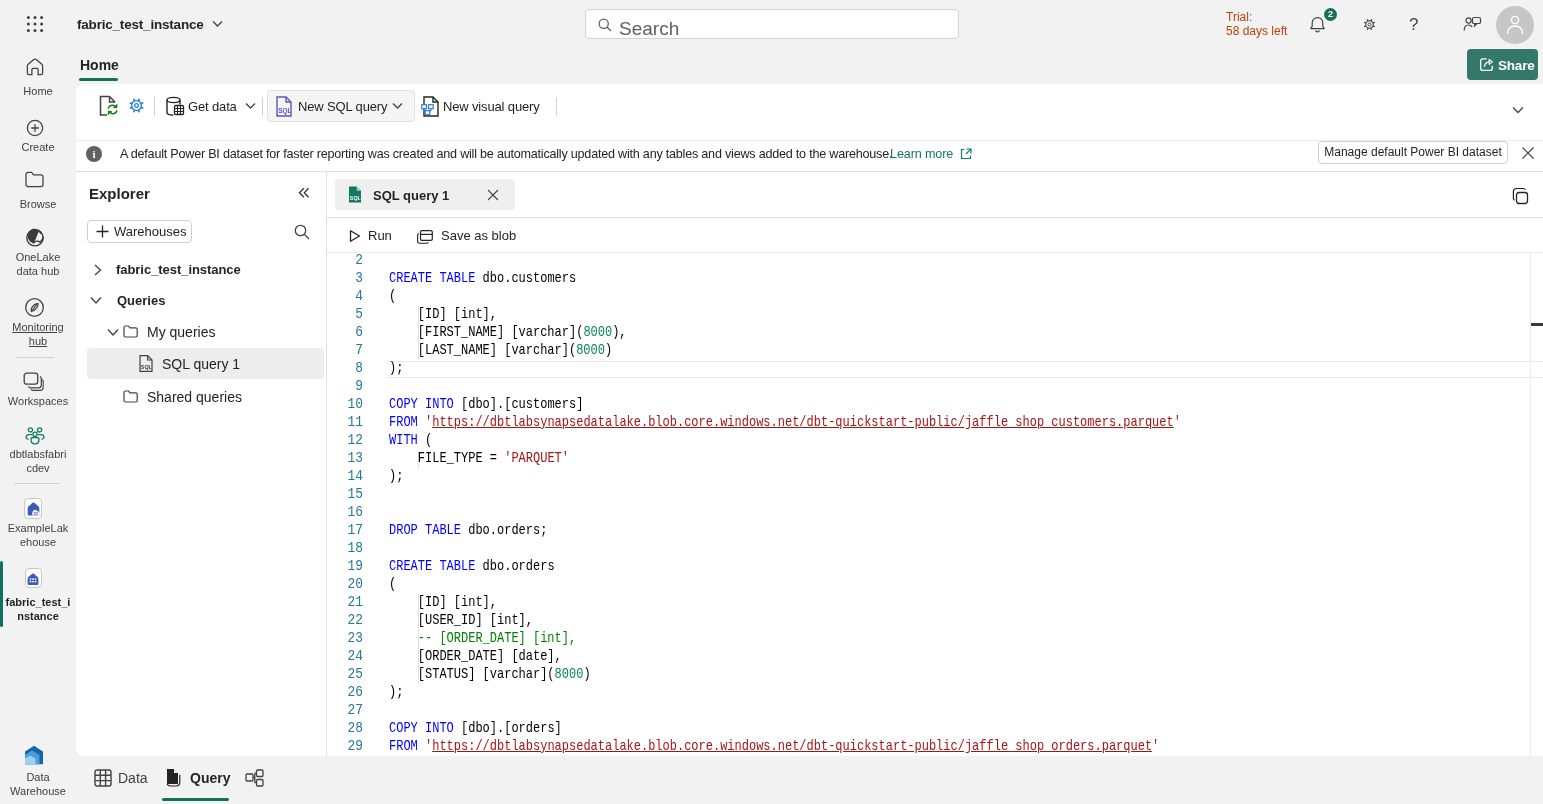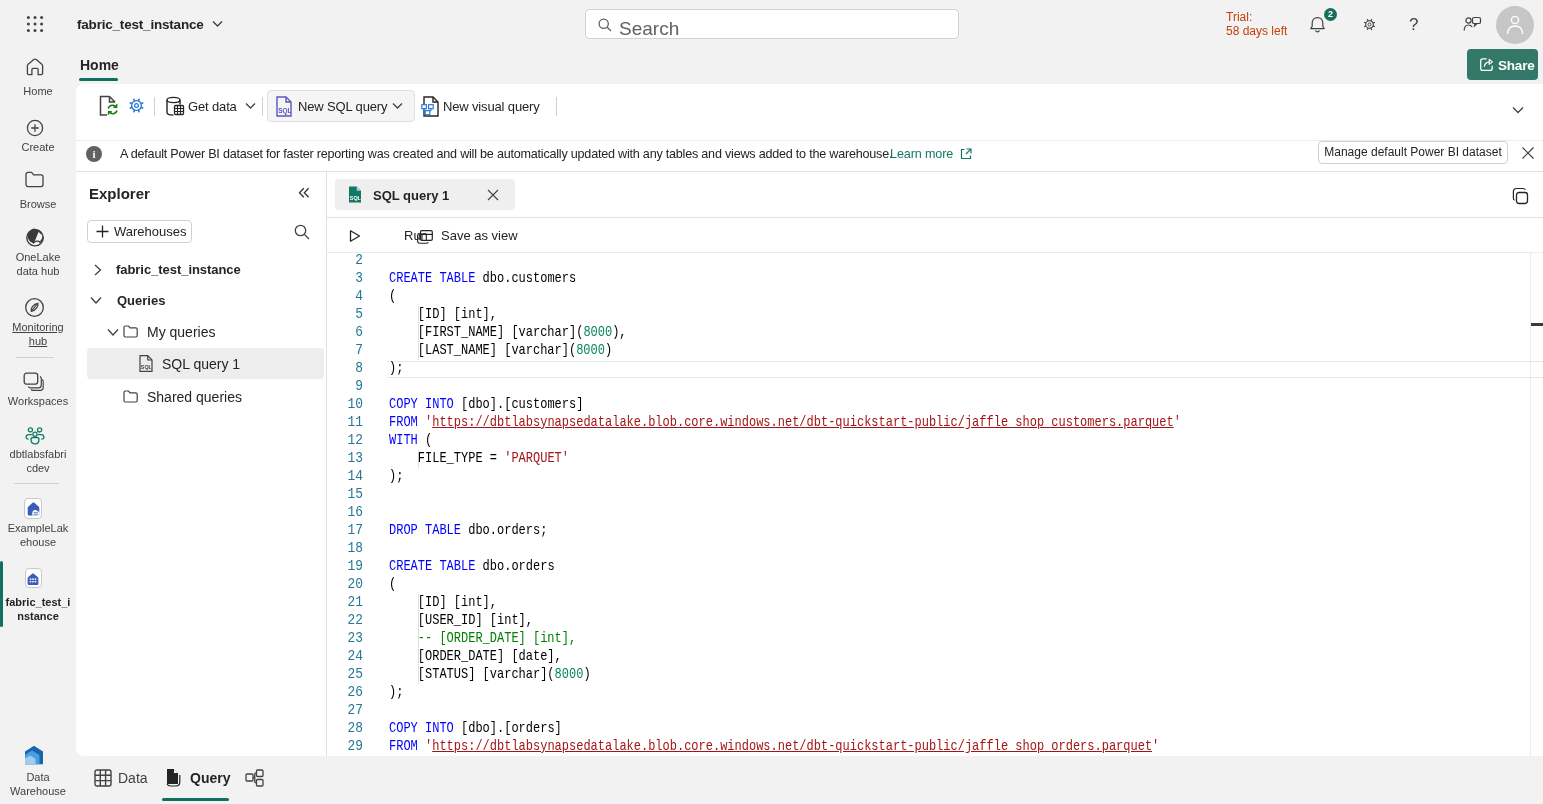--- a/index.html
+++ b/index.html
@@ -241,27 +241,27 @@
 
   <svg class="abs" style="left:1512px;top:187px;" width="17" height="18" viewBox="0 0 17 18">
     <rect x="4.5" y="5.5" width="11" height="11" rx="2.4" fill="none" stroke="#242424" stroke-width="1.3"></rect>
     <path d="M2.6 13.3 C1.8 12.9 1.4 12.2 1.4 11.2 L1.4 4.6 C1.4 2.8 2.7 1.5 4.5 1.5 L11.2 1.5 C12.1 1.5 12.9 2 13.3 2.7" fill="none" stroke="#242424" stroke-width="1.2"></path>
   </svg>
   <div class="abs" style="left:327px;top:217px;width:1216px;height:1px;background:#e0e0e0;"></div>
 
   <svg class="abs" style="left:349px;top:229px;" width="12" height="14" viewBox="0 0 12 14">
       <path d="M1.5 1.8 L10.5 7 L1.5 12.2 Z" fill="none" stroke="#242424" stroke-width="1.3" stroke-linejoin="round"></path>
     </svg>
-  <div class="abs" style="left:368px;top:228px;font-size:13px;margin-left:36px;">Run</div>
+  <div class="abs" style="left:368px;top:228px;font-size:13px;">Run</div>
   <svg class="abs" style="left:417px;top:230px;" width="16" height="14" viewBox="0 0 16 14">
     <rect x="3.5" y="0.7" width="11.8" height="9.6" rx="1.4" fill="none" stroke="#242424" stroke-width="1.2"></rect>
     <path d="M1.8 3.4 C1 3.7 0.6 4.3 0.6 5.2 L0.6 11 C0.6 12.3 1.5 13.2 2.8 13.2 L9.5 13.2 C10.4 13.2 11 12.9 11.3 12.2" fill="none" stroke="#242424" stroke-width="1.1"></path>
     <path d="M3.5 4.4 L15.3 4.4" stroke="#242424" stroke-width="1.2"></path>
   </svg>
-  <div class="abs" style="left:441px;top:228px;font-size:13px;">Save as view</div>
+  <div class="abs" style="left:441px;top:228px;font-size:13px;">Save as blob</div>
   <div class="abs" style="left:327px;top:252px;width:1216px;height:1px;background:#ebebeb;"></div>
 </div>
 
 <div class="abs" id="editor" style="left:327px;top:253px;width:1216px;height:503px;overflow:hidden;background:#fff;">
 
   <div class="abs" style="left:60px;top:108px;width:1156px;height:17px;border-top:1px solid #e8e8e8;border-bottom:1px solid #e8e8e8;"></div>
 
   <div class="abs" style="left:91px;top:53px;width:1px;height:54px;background:#e0e0e0;"></div>
   <div class="abs" style="left:91px;top:197px;width:1px;height:18px;background:#e0e0e0;"></div>
   <div class="abs" style="left:91px;top:341px;width:1px;height:90px;background:#e0e0e0;"></div>

